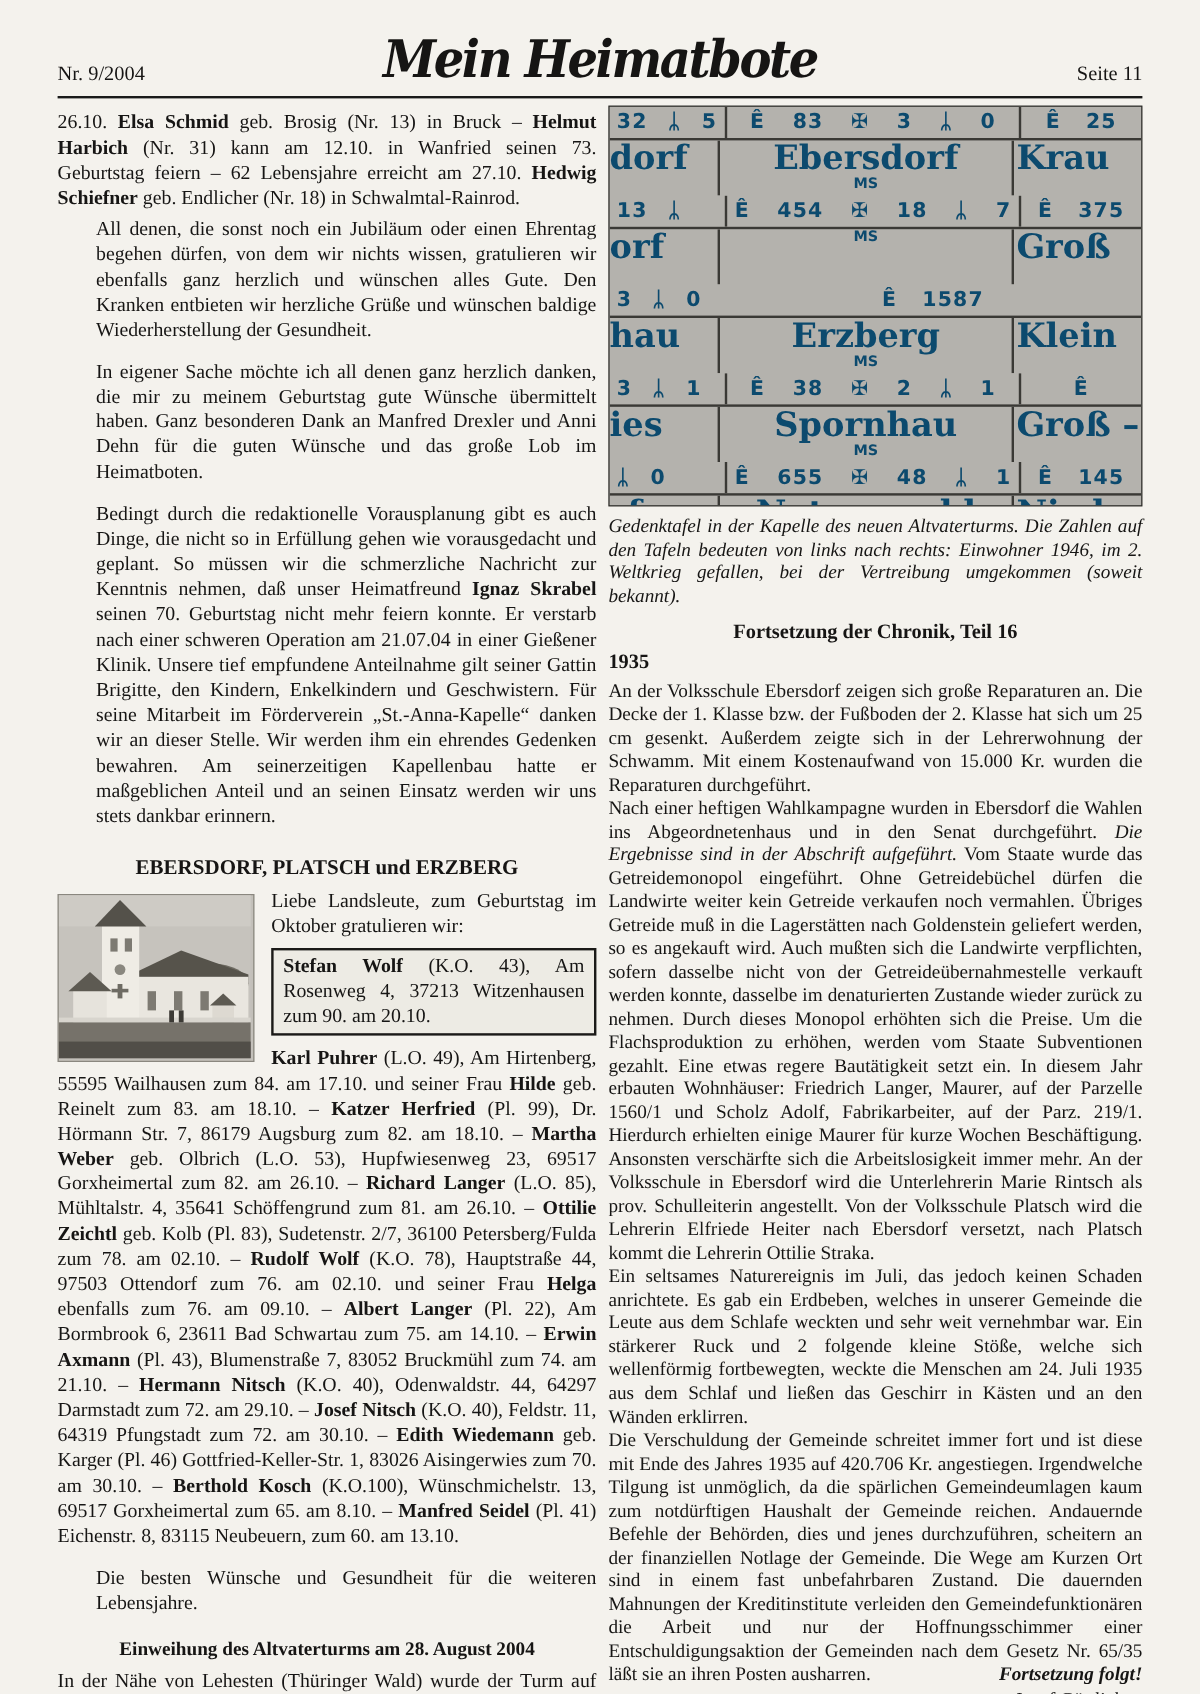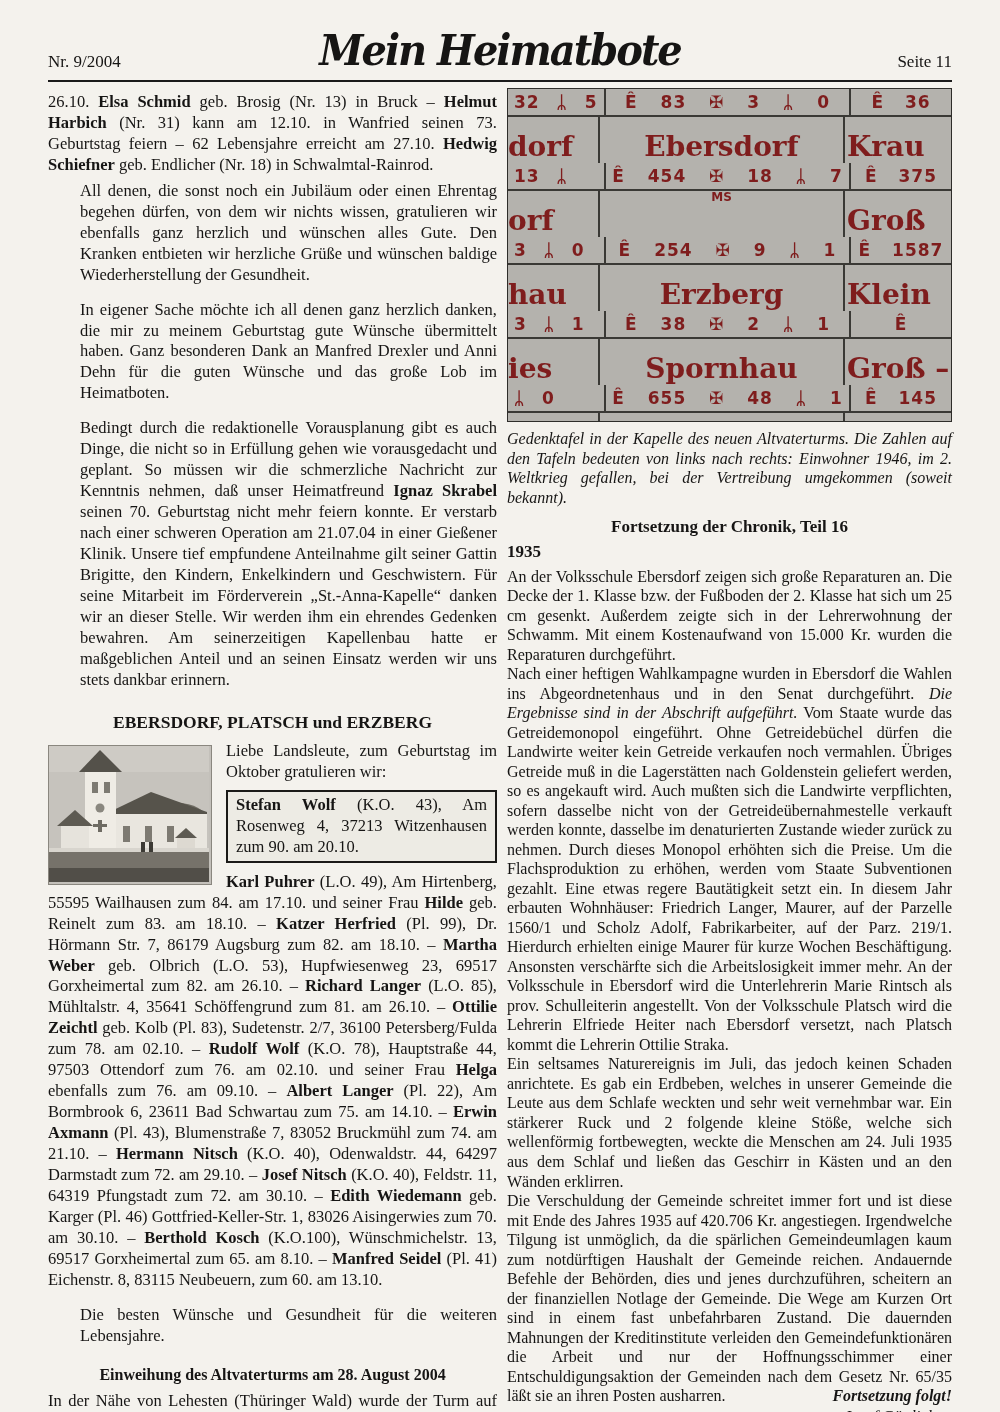--- a/index.html
+++ b/index.html
@@ -25,34 +25,34 @@
   .church-wrap{float:left;width:162px;height:138px;margin:4px 14px 4px 0;
                border:1px solid #8a877f;background:#c3c0ba;}
   .church-wrap svg{display:block;}
   
   .wolf-box{overflow:hidden;border:2px solid #1b1a18;background:#edebe4;
             padding:3px 8px;margin:7px 0 9px 0;}
   .listwrap{margin-top:2px;}
   .clear{clear:both;}
   
   .plaque{position:relative;width:443px;height:332px;background:#b4b2ad;border:1px solid #2e2d2a;
-          overflow:hidden;color:#7f1d1d;margin:0;}
+          overflow:hidden;color:#0c4a6e;margin:0;}
   .prow{display:flex;overflow:hidden;}
   .prow.num{border-bottom:2px solid #3a3935;}
   .pc{overflow:hidden;}
   .pc.l{width:90px;flex:none;}
   .pc.m{width:243px;flex:none;border-left:2px solid #3a3935;border-right:2px solid #3a3935;}
   .pc.r{flex:1;}
   .h26{height:26px;} .h46{height:46px;} .h18{height:18px;}
   .numtxt{font-family:"DejaVu Sans",sans-serif;font-weight:700;font-size:17px;
           display:flex;align-items:center;letter-spacing:1px;}
   .pc.l.numtxt{padding-left:6px;word-spacing:10px;}
   .pc.m.numtxt{justify-content:center;word-spacing:16px;}
   .pc.r.numtxt{justify-content:center;word-spacing:14px;}
-  .frak{font-family:"DejaVu Serif",serif;font-weight:900;margin-top:15px;}
+  .frak{font-family:"DejaVu Serif",serif;font-weight:900;}
   .bigname{font-size:28px;line-height:30px;white-space:nowrap;}
   .namecell{text-align:center;}
   .sub{font-family:"DejaVu Sans",sans-serif;font-weight:700;font-size:12px;line-height:13px;text-align:center;}
   .rname{padding-left:2px;white-space:nowrap;}
   
   .caption{font-style:italic;margin-top:7px;}
   .chronik-title{font-weight:bold;text-align:center;margin:10px 0 4px 0;font-size:17px;}
   .year{font-weight:bold;font-size:17px;margin:2px 0 4px 0;text-align:left;}
   .pull-right{float:right;}
   .sig{ text-align:right;font-style:italic;font-size:16.5px;line-height:1.35;}
@@ -116,21 +116,21 @@
     <h2 class="sec-title" style="font-size:16px;margin-top:18px;margin-bottom:6px">Einweihung des Altvaterturms am 28. August 2004</h2>
     <p>In der Nähe von Lehesten (Thüringer Wald) wurde der Turm auf dem Wetzstein, 792 Meter über Meereshöhe, aufgebaut. Eine Kapelle, Ortsgedenktafeln, Restaurant, Wappen der alten und neuen Heimat sowie ein Museum sind in diesem Turm untergebracht. Es waren einige tausend Besucher zu dieser Einweihung gekommen, darunter wenige Ebersdorfer. Die Erinnerung an das schöne Altvatergebirge bleibt unvergessen, so soll auch der Turm uns für die Zukunft Zeichen zur Versöhnung sein. Es lohnt sich dieses Mahnmal gegen die Vertreibung zu besichtigen. Ein großes Dankeschön an das Team des Altvater-Turm-Vereins, besonders Herrn Weese.</p>
   </div>
 
   <div class="col col-right">
 
     <figure class="plaque">
       <div class="prow num h26">
         <div class="pc l numtxt">32 ᛦ 5</div>
         <div class="pc m numtxt">Ê 83 ✠ 3 ᛦ 0</div>
-        <div class="pc r numtxt">Ê 36</div>
+        <div class="pc r numtxt">Ê 25</div>
       </div>
       <div class="prow h46">
         <div class="pc l frak bigname">dorf</div>
         <div class="pc m namecell">
           <div class="frak bigname">Ebersdorf</div>
           <div class="sub">MS</div>
         </div>
         <div class="pc r frak bigname rname">Krau</div>
       </div>
       <div class="prow num h26">
@@ -140,21 +140,20 @@
       </div>
       <div class="prow h46">
         <div class="pc l frak bigname">orf</div>
         <div class="pc m namecell">
           <div class="sub">MS</div>
         </div>
         <div class="pc r frak bigname rname">Groß</div>
       </div>
       <div class="prow num h26">
         <div class="pc l numtxt">3 ᛦ 0</div>
-        <div class="pc m numtxt">Ê 254 ✠ 9 ᛦ 1</div>
         <div class="pc r numtxt">Ê 1587</div>
       </div>
       <div class="prow h46">
         <div class="pc l frak bigname">hau</div>
         <div class="pc m namecell">
           <div class="frak bigname">Erzberg</div>
           <div class="sub">MS</div>
         </div>
         <div class="pc r frak bigname rname">Klein</div>
       </div>

